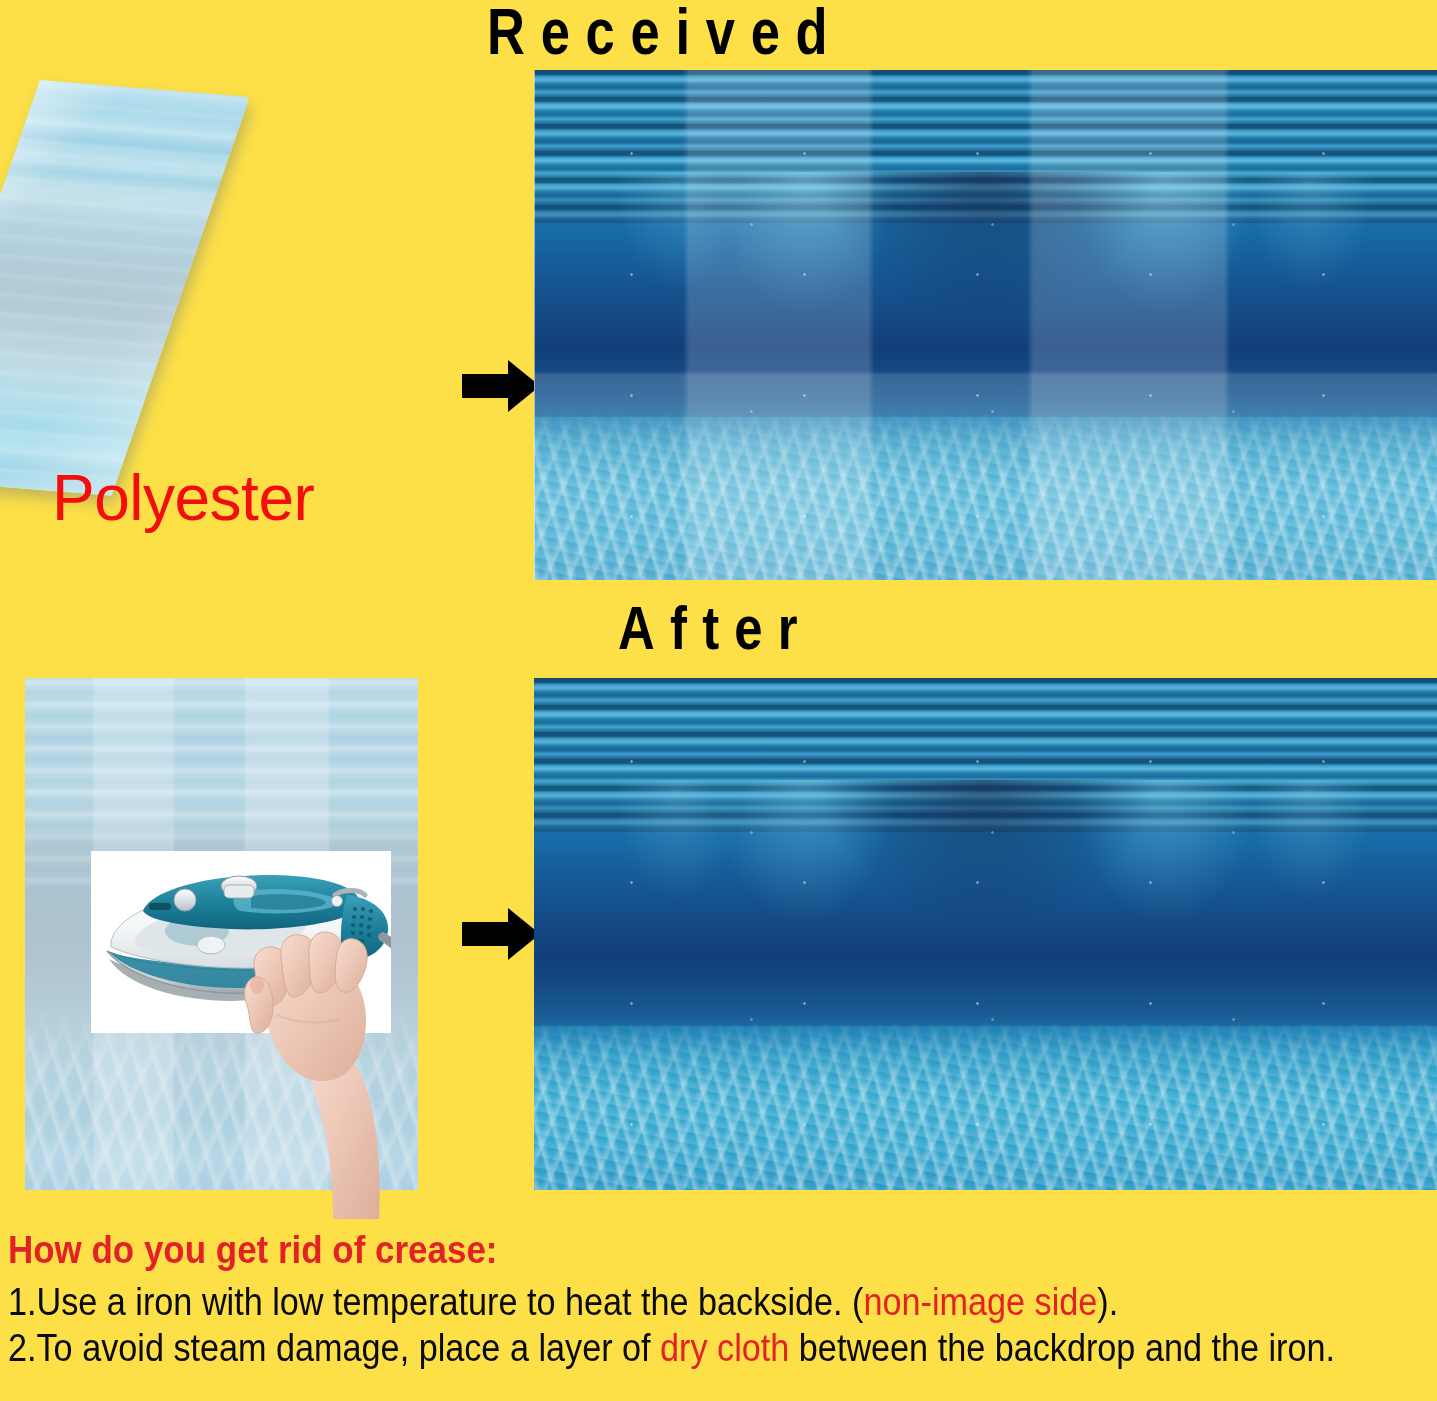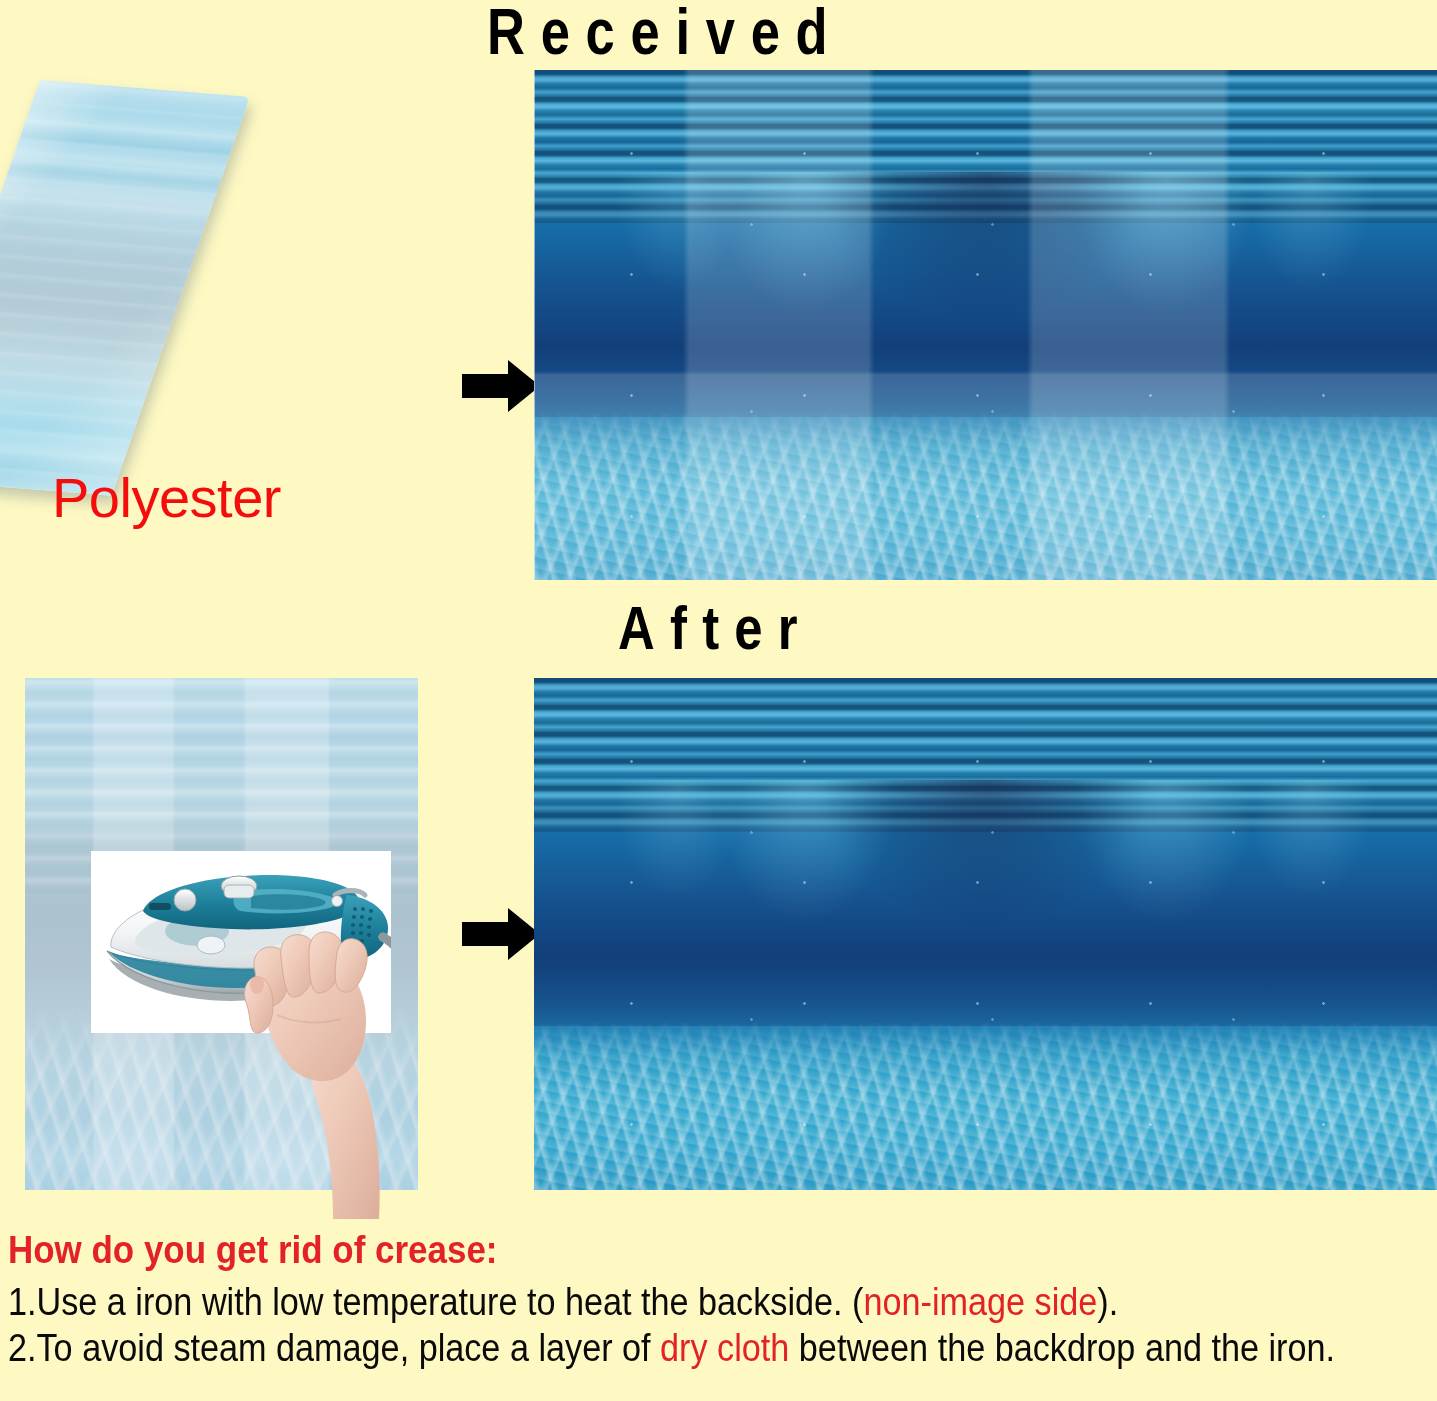--- a/index.html
+++ b/index.html
@@ -8,21 +8,21 @@
     padding: 0;
     background: #ffffff;
   }
   body {
     font-family: "Liberation Sans", sans-serif;
   }
   #page {
     position: relative;
     width: 1437px;
     height: 1401px;
-    background: #fef9c3;
+    background: #fde047;
     overflow: hidden;
   }
 
   
   .section-title {
     position: absolute;
     font-family: "Liberation Sans", sans-serif;
     font-weight: bold;
     color: #000000;
     letter-spacing: 0.30em;
@@ -117,21 +117,21 @@
         rgba(255,255,255,0.00) 70%,
         rgba(255,255,255,0.30) 100%);
     pointer-events: none;
   }
 
   #polyester-label {
     position: absolute;
     left: 52px;
     top: 452px;
     font-family: "Liberation Sans", sans-serif;
-    font-size: 56px;
+    font-size: 64px;
     line-height: 92px;
     color: #f40d0d;
     white-space: nowrap;
     letter-spacing: -0.5px;
     text-align: right;
   }
 
   
   .scene {
     position: absolute;

